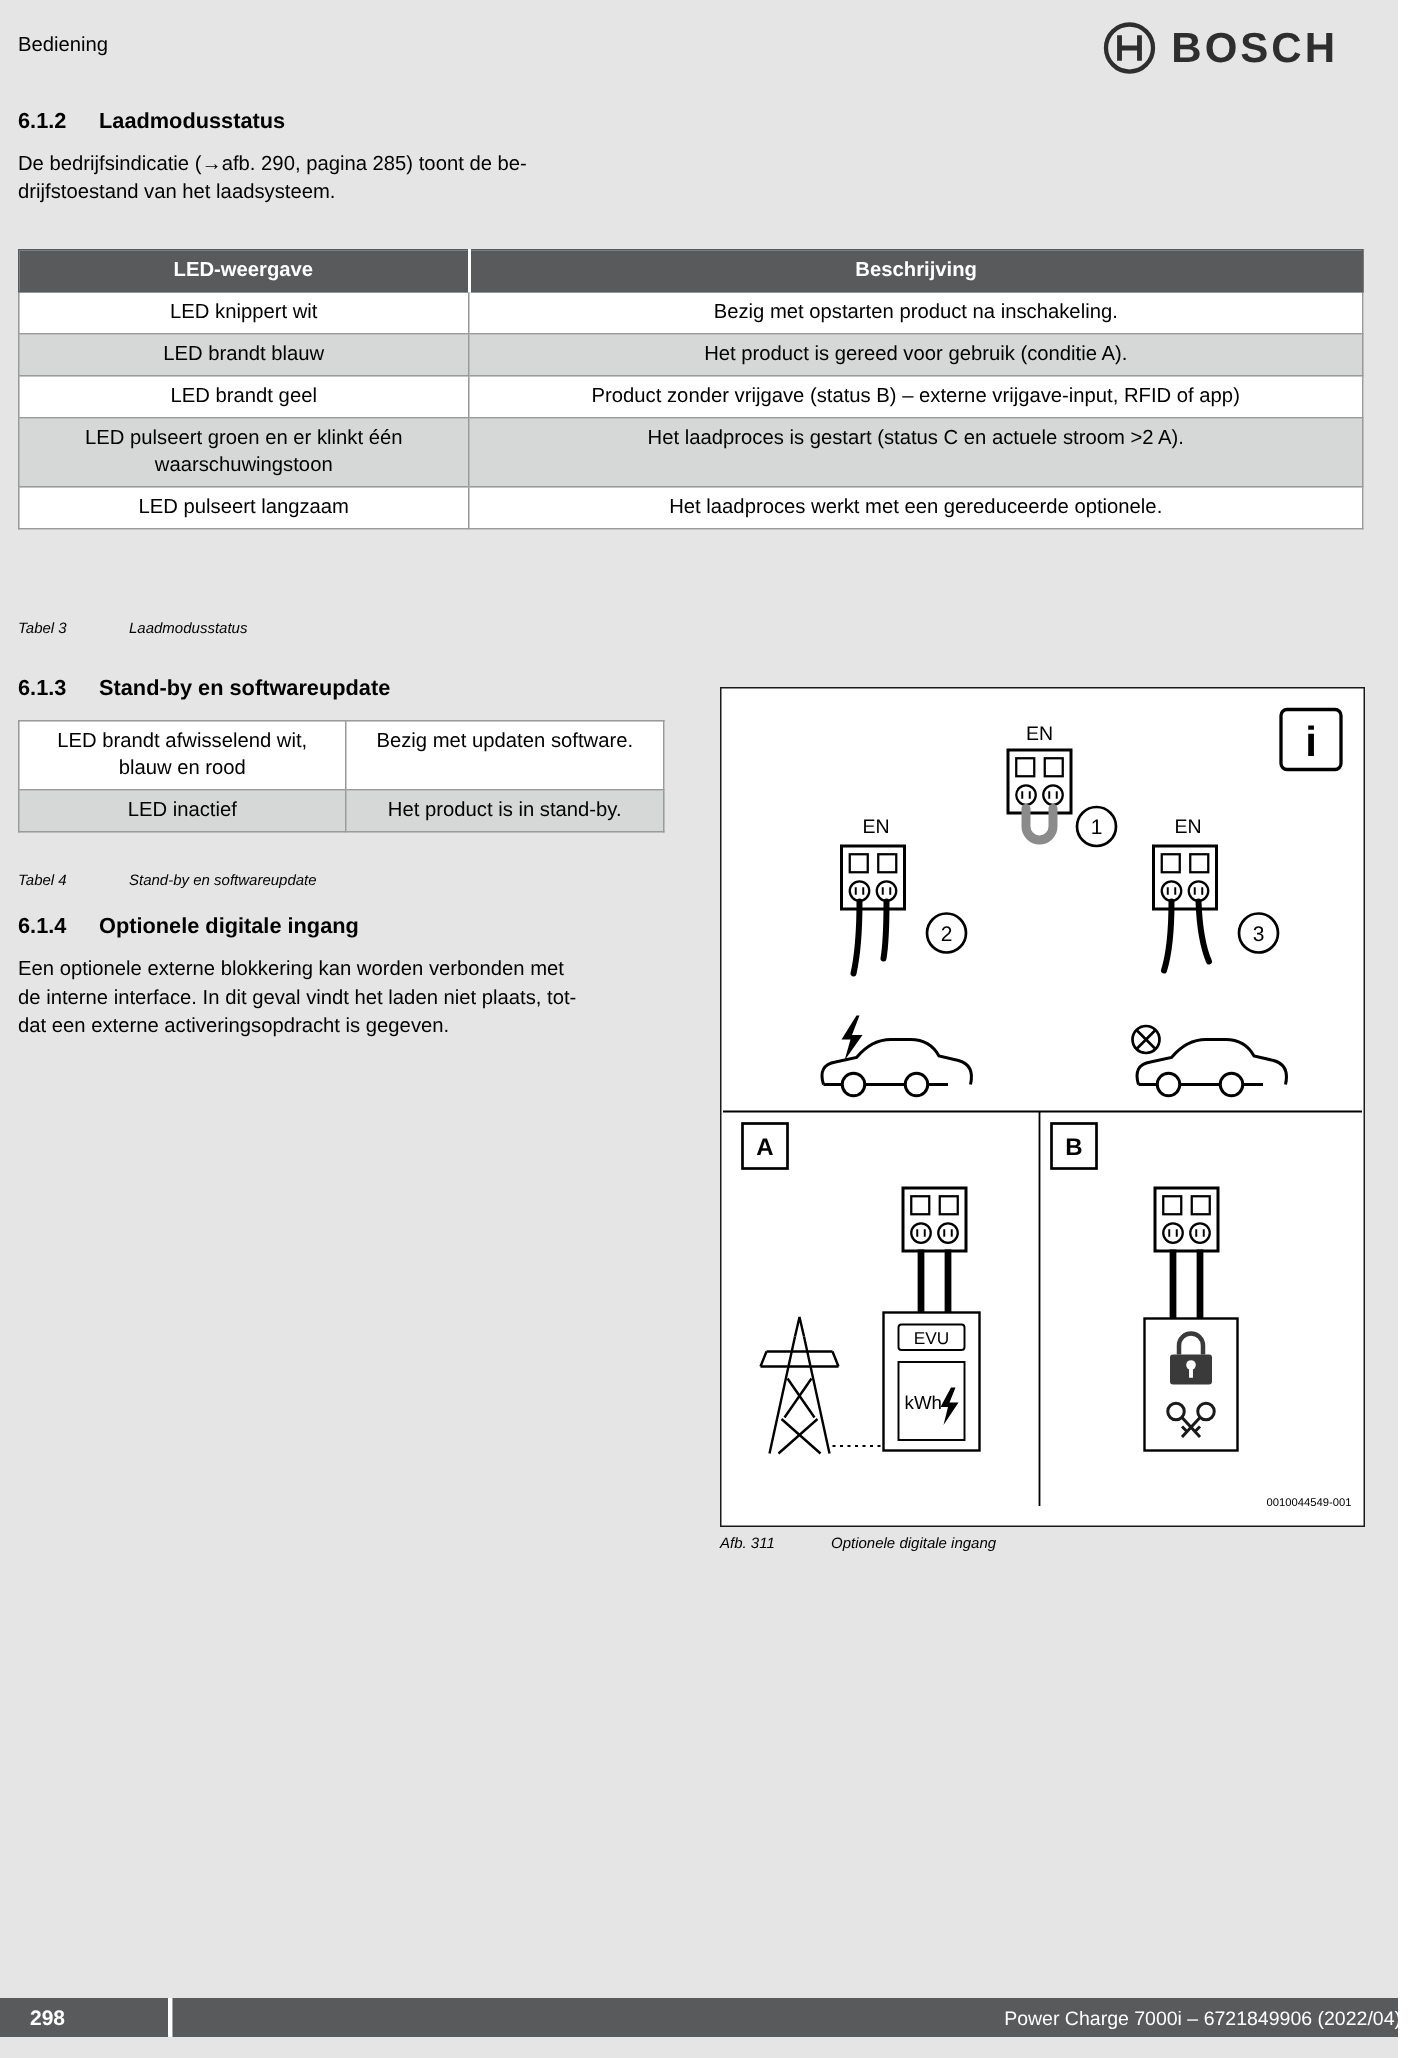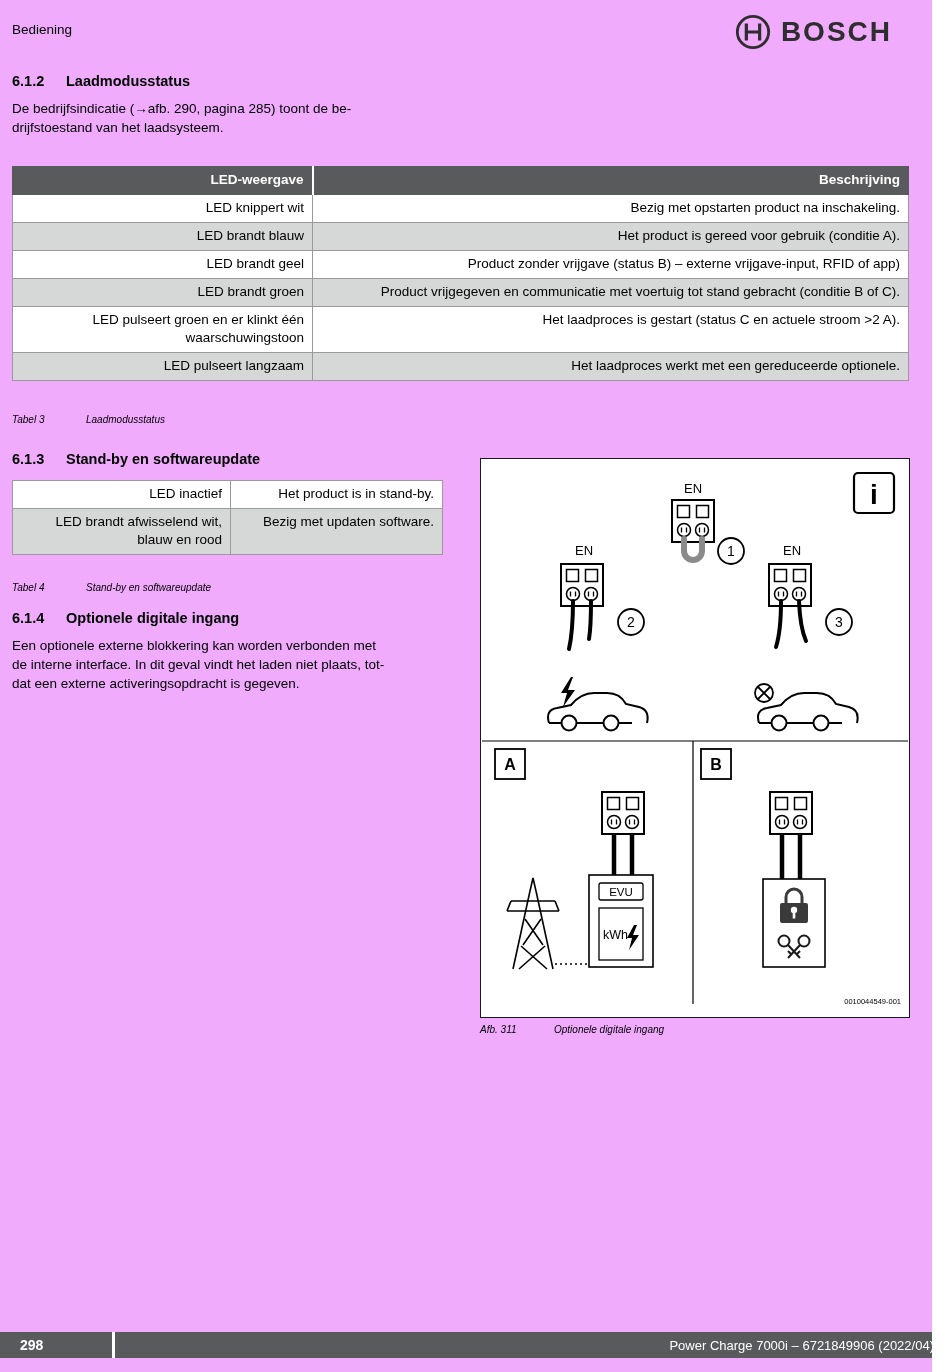--- a/index.html
+++ b/index.html
@@ -1,28 +1,28 @@
 <!DOCTYPE html>
 <html><head>
 <meta charset="utf-8">
 <style>
   *{margin:0;padding:0;box-sizing:border-box}
   html,body{background:#fff}
-  .page{position:relative;width:932px;height:1372px;background:#f0abfc;overflow:hidden;
+  .page{position:relative;width:932px;height:1372px;background:#e5e5e5;overflow:hidden;
         font-family:"Liberation Sans",sans-serif;color:#000}
   .abs{position:absolute}
   .header-title{font-size:13.5px}
   .logo{display:flex;align-items:center;gap:9px}
   .logo-text{font-size:28px;font-weight:bold;letter-spacing:2px;color:#2e2e2f}
   .h2{font-size:14.5px;font-weight:bold}
   .h2 .num{display:inline-block;width:54px}
   .body-text{font-size:13.5px;line-height:1.4;white-space:pre-line}
   table.tbl{border-collapse:collapse;font-size:13.5px;table-layout:fixed}
-  .tbl td{border:1px solid #9a9a9a;padding:4px 8px 5px;vertical-align:top;line-height:18px;text-align:right;background:#fff}
-  .tbl th{background:#595a5c;color:#fff;font-weight:bold;text-align:right;padding:4px 8px 5px;line-height:18px;
+  .tbl td{border:1px solid #9a9a9a;padding:4px 8px 5px;vertical-align:top;line-height:18px;text-align:center;background:#fff}
+  .tbl th{background:#595a5c;color:#fff;font-weight:bold;text-align:center;padding:4px 8px 5px;line-height:18px;
           border:1px solid #595a5c}
   .tbl th.first{border-right:2px solid #fff}
   .tbl tbody tr:nth-child(even) td{background:#d6d7d7}
   .caption{font-size:10px;font-style:italic}
   .caption .lab{display:inline-block;width:74px}
   .figure-box{width:430px;height:560px;border:1px solid #1a1a1a;background:#fff}
   svg text{font-family:"Liberation Sans",sans-serif;fill:#000}
   .en{font-size:13px;text-anchor:middle}
   .cable{fill:none;stroke:#000;stroke-width:4;stroke-linecap:round}
   .thickcable{stroke:#000;stroke-width:4.5}
@@ -71,24 +71,20 @@
       </tr>
       <tr>
         <td>LED brandt blauw</td>
         <td>Het product is gereed voor gebruik (conditie A).</td>
       </tr>
       <tr>
         <td>LED brandt geel</td>
         <td>Product zonder vrijgave (status B) – externe vrijgave-input, RFID of app)</td>
       </tr>
       <tr>
-        <td>LED brandt groen</td>
-        <td>Product vrijgegeven en communicatie met voertuig tot stand gebracht (conditie B of C).</td>
-      </tr>
-      <tr>
         <td>LED pulseert groen en er klinkt één waarschuwingstoon</td>
         <td>Het laadproces is gestart (status C en actuele stroom &gt;2 A).</td>
       </tr>
       <tr>
         <td>LED pulseert langzaam</td>
         <td>Het laadproces werkt met een gereduceerde optionele.</td>
       </tr>
     </tbody>
   </table>
   <div class="abs caption" style="left:12px;top:414px">
@@ -99,26 +95,26 @@
     <span class="num">6.1.3</span><span>Stand-by en softwareupdate</span>
   </div>
 
   <table class="tbl abs" style="left:12px;top:480px;width:431px">
     <colgroup>
         <col style="width:218px">
         <col>
       </colgroup>
     <tbody>
       <tr>
+        <td>LED brandt afwisselend wit, blauw en rood</td>
+        <td>Bezig met updaten software.</td>
+      </tr>
+      <tr>
         <td>LED inactief</td>
         <td>Het product is in stand-by.</td>
-      </tr>
-      <tr>
-        <td>LED brandt afwisselend wit, blauw en rood</td>
-        <td>Bezig met updaten software.</td>
       </tr>
     </tbody>
   </table>
   <div class="abs caption" style="left:12px;top:582px">
     <span class="lab">Tabel 4</span><span>Stand-by en softwareupdate</span>
   </div>
 
   <div class="abs h2" style="left:12px;top:610px">
     <span class="num">6.1.4</span><span>Optionele digitale ingang</span>
   </div>

